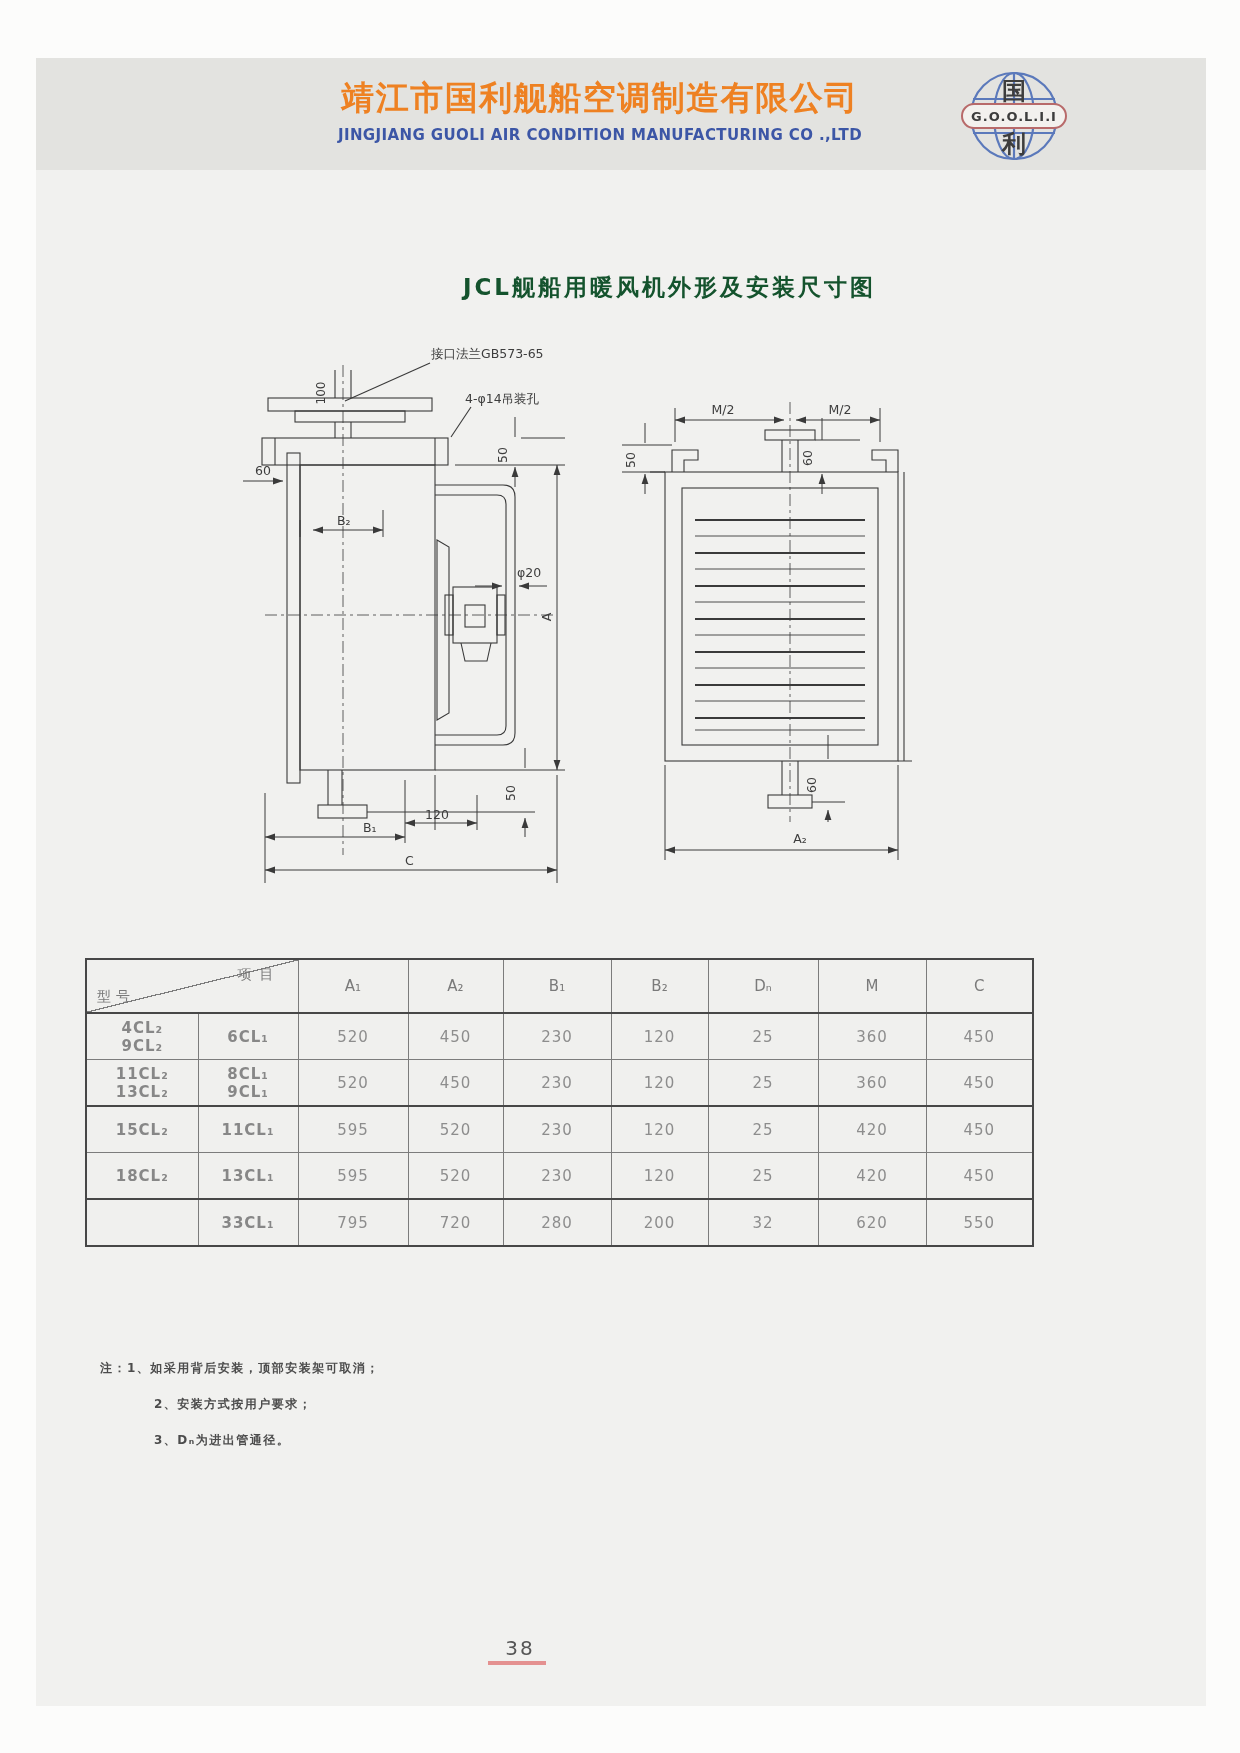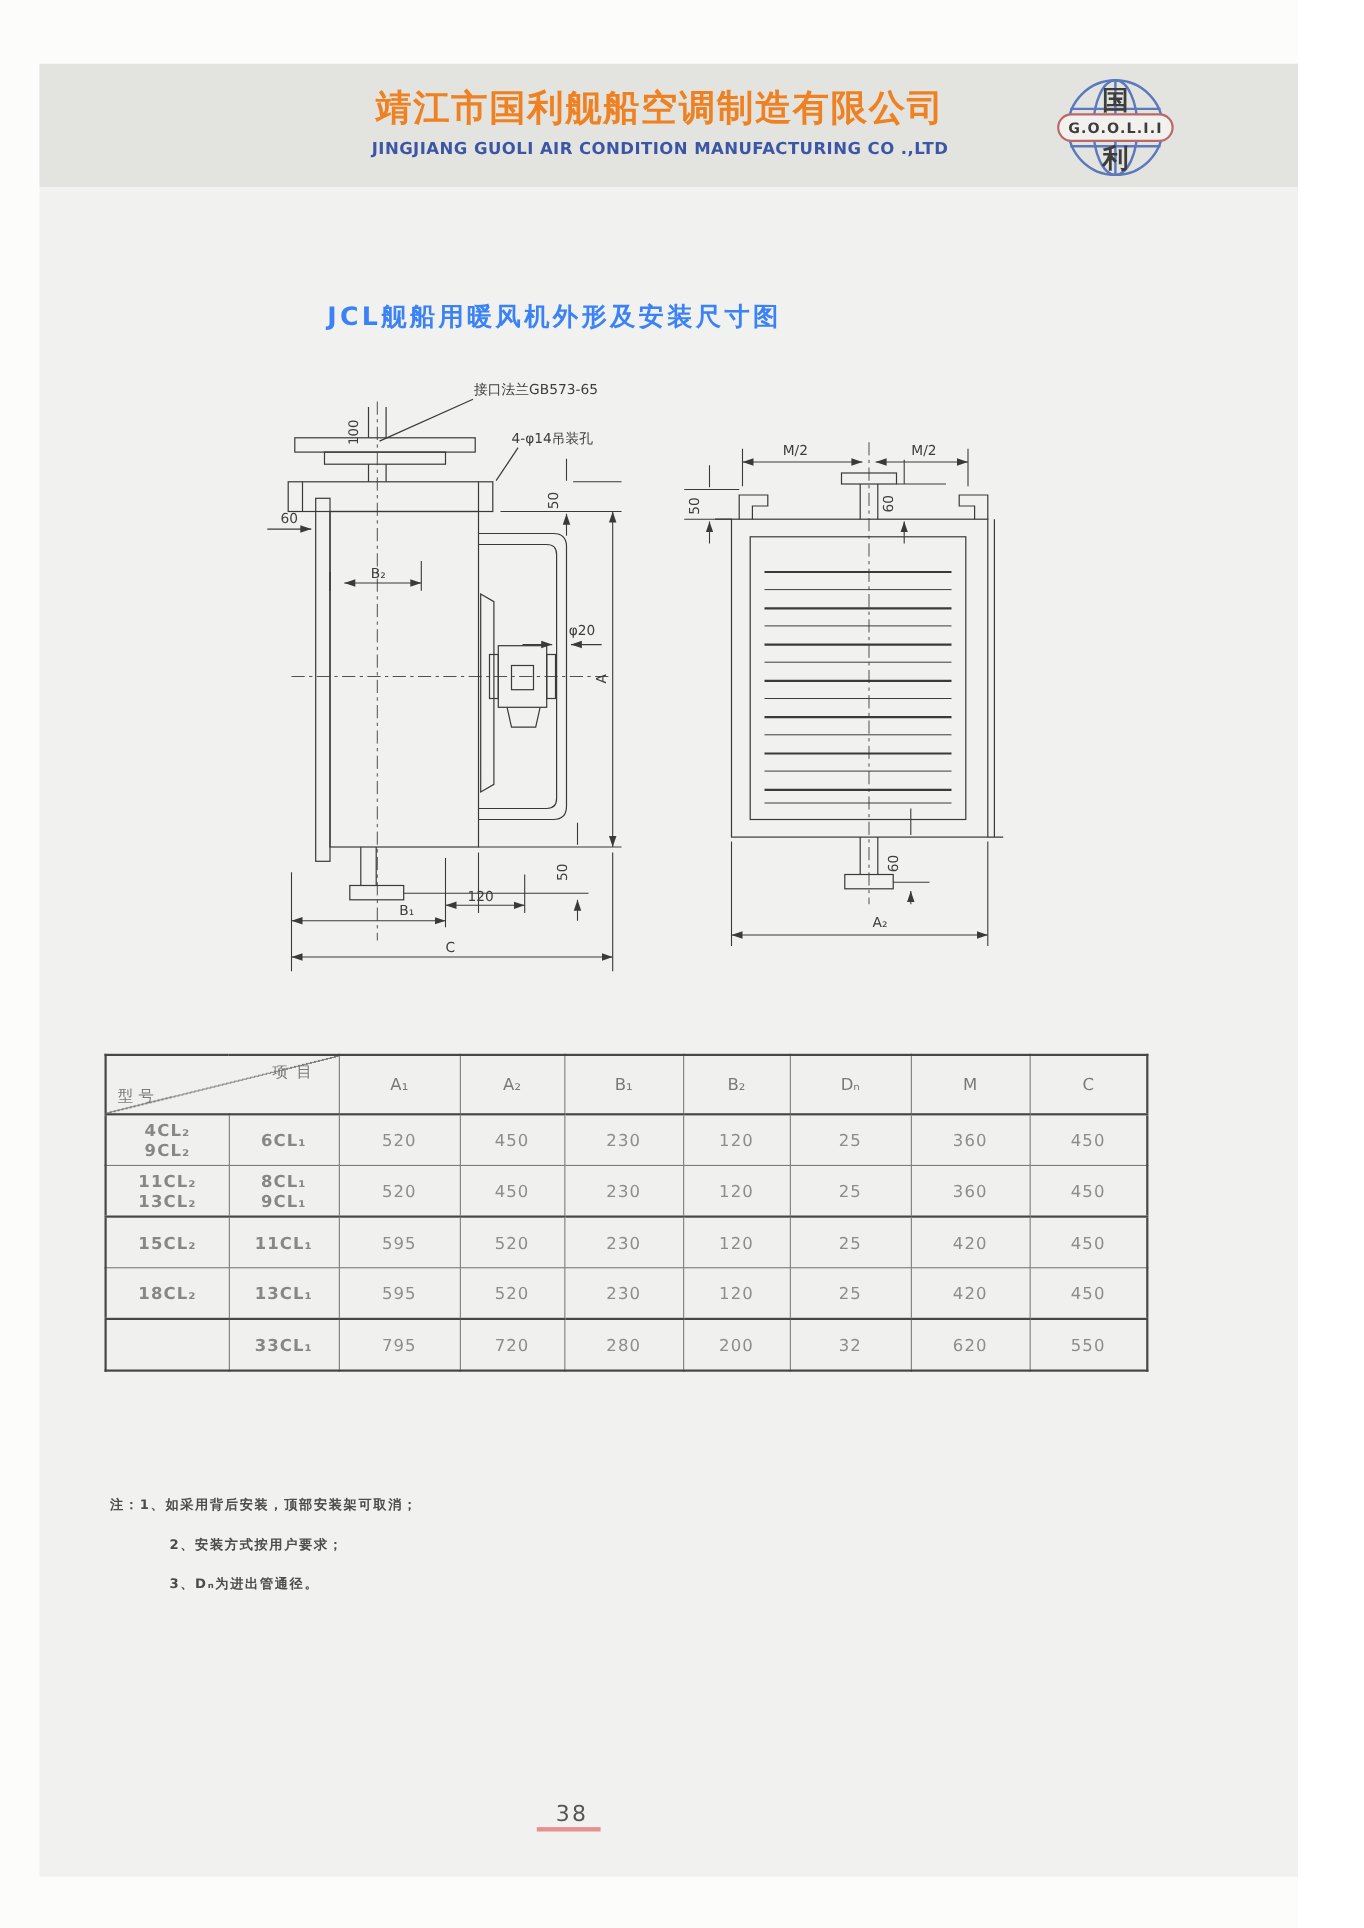--- a/index.html
+++ b/index.html
@@ -1,30 +1,30 @@
 <!DOCTYPE html>
 <html><head>
 <meta charset="utf-8">
 <style>
   html,body{margin:0;padding:0;background:#fff;}
-  .page{position:relative;width:1144px;height:1753px;background:#fcfcfb;
-        font-family:"DejaVu Sans",sans-serif;overflow:hidden;padding-left:36px;}
+  .page{position:relative;width:1240px;height:1753px;background:#fcfcfb;
+        font-family:"DejaVu Sans",sans-serif;overflow:hidden;}
   .scan-area{position:absolute;left:36px;top:58px;width:1170px;height:1648px;background:#f1f1ef;}
   .header-band{position:absolute;left:36px;top:58px;width:1170px;height:112px;background:#e3e3e0;}
   .header-text{position:absolute;left:300px;top:76px;width:600px;text-align:center;}
   .company-cn{font-size:33px;font-weight:bold;color:#ee8122;letter-spacing:1.5px;white-space:nowrap;}
   .company-en{font-size:15px;font-weight:bold;color:#3c56a6;letter-spacing:0.4px;margin-top:5px;white-space:nowrap;}
   .logo{position:absolute;left:960px;top:66px;width:110px;height:100px;}
-  .doc-title{position:absolute;left:144px;top:272px;width:720px;text-align:center;
-             font-size:23px;font-weight:bold;color:#3b82f6;letter-spacing:3px;white-space:nowrap;}
+  .doc-title{position:absolute;left:156px;top:272px;width:720px;text-align:right;
+             font-size:23px;font-weight:bold;color:#14532d;letter-spacing:3px;white-space:nowrap;}
   svg text{font-family:"DejaVu Sans",sans-serif;fill:#3d3d3d;}
   .drawing{position:absolute;}
 
   
-  .spec-table{position:absolute;left:95px;top:958px;border-collapse:collapse;table-layout:fixed;
+  .spec-table{position:absolute;left:85px;top:958px;border-collapse:collapse;table-layout:fixed;
               width:947px;border:2px solid #474747;background:#f0f0ee;}
   .spec-table th,.spec-table td{border:1px solid #7c7c7c;text-align:center;vertical-align:middle;
               font-weight:normal;}
   .spec-table thead th{height:50px;font-size:15px;color:#7a7a7a;border-bottom:2px solid #474747;}
   .spec-table tbody td{height:43px;font-size:15px;color:#8d8d8d;letter-spacing:1px;}
   .spec-table tbody td.model{color:#878787;line-height:1.2;font-weight:bold;}
   .spec-table tbody tr:nth-child(2) td,
   .spec-table tbody tr:nth-child(4) td{border-bottom:2px solid #474747;}
   .corner-cell{position:relative;padding:0;
      background-image:linear-gradient(to bottom right,transparent 49.4%,#7c7c7c 49.4%,#7c7c7c 50.6%,transparent 50.6%);}

